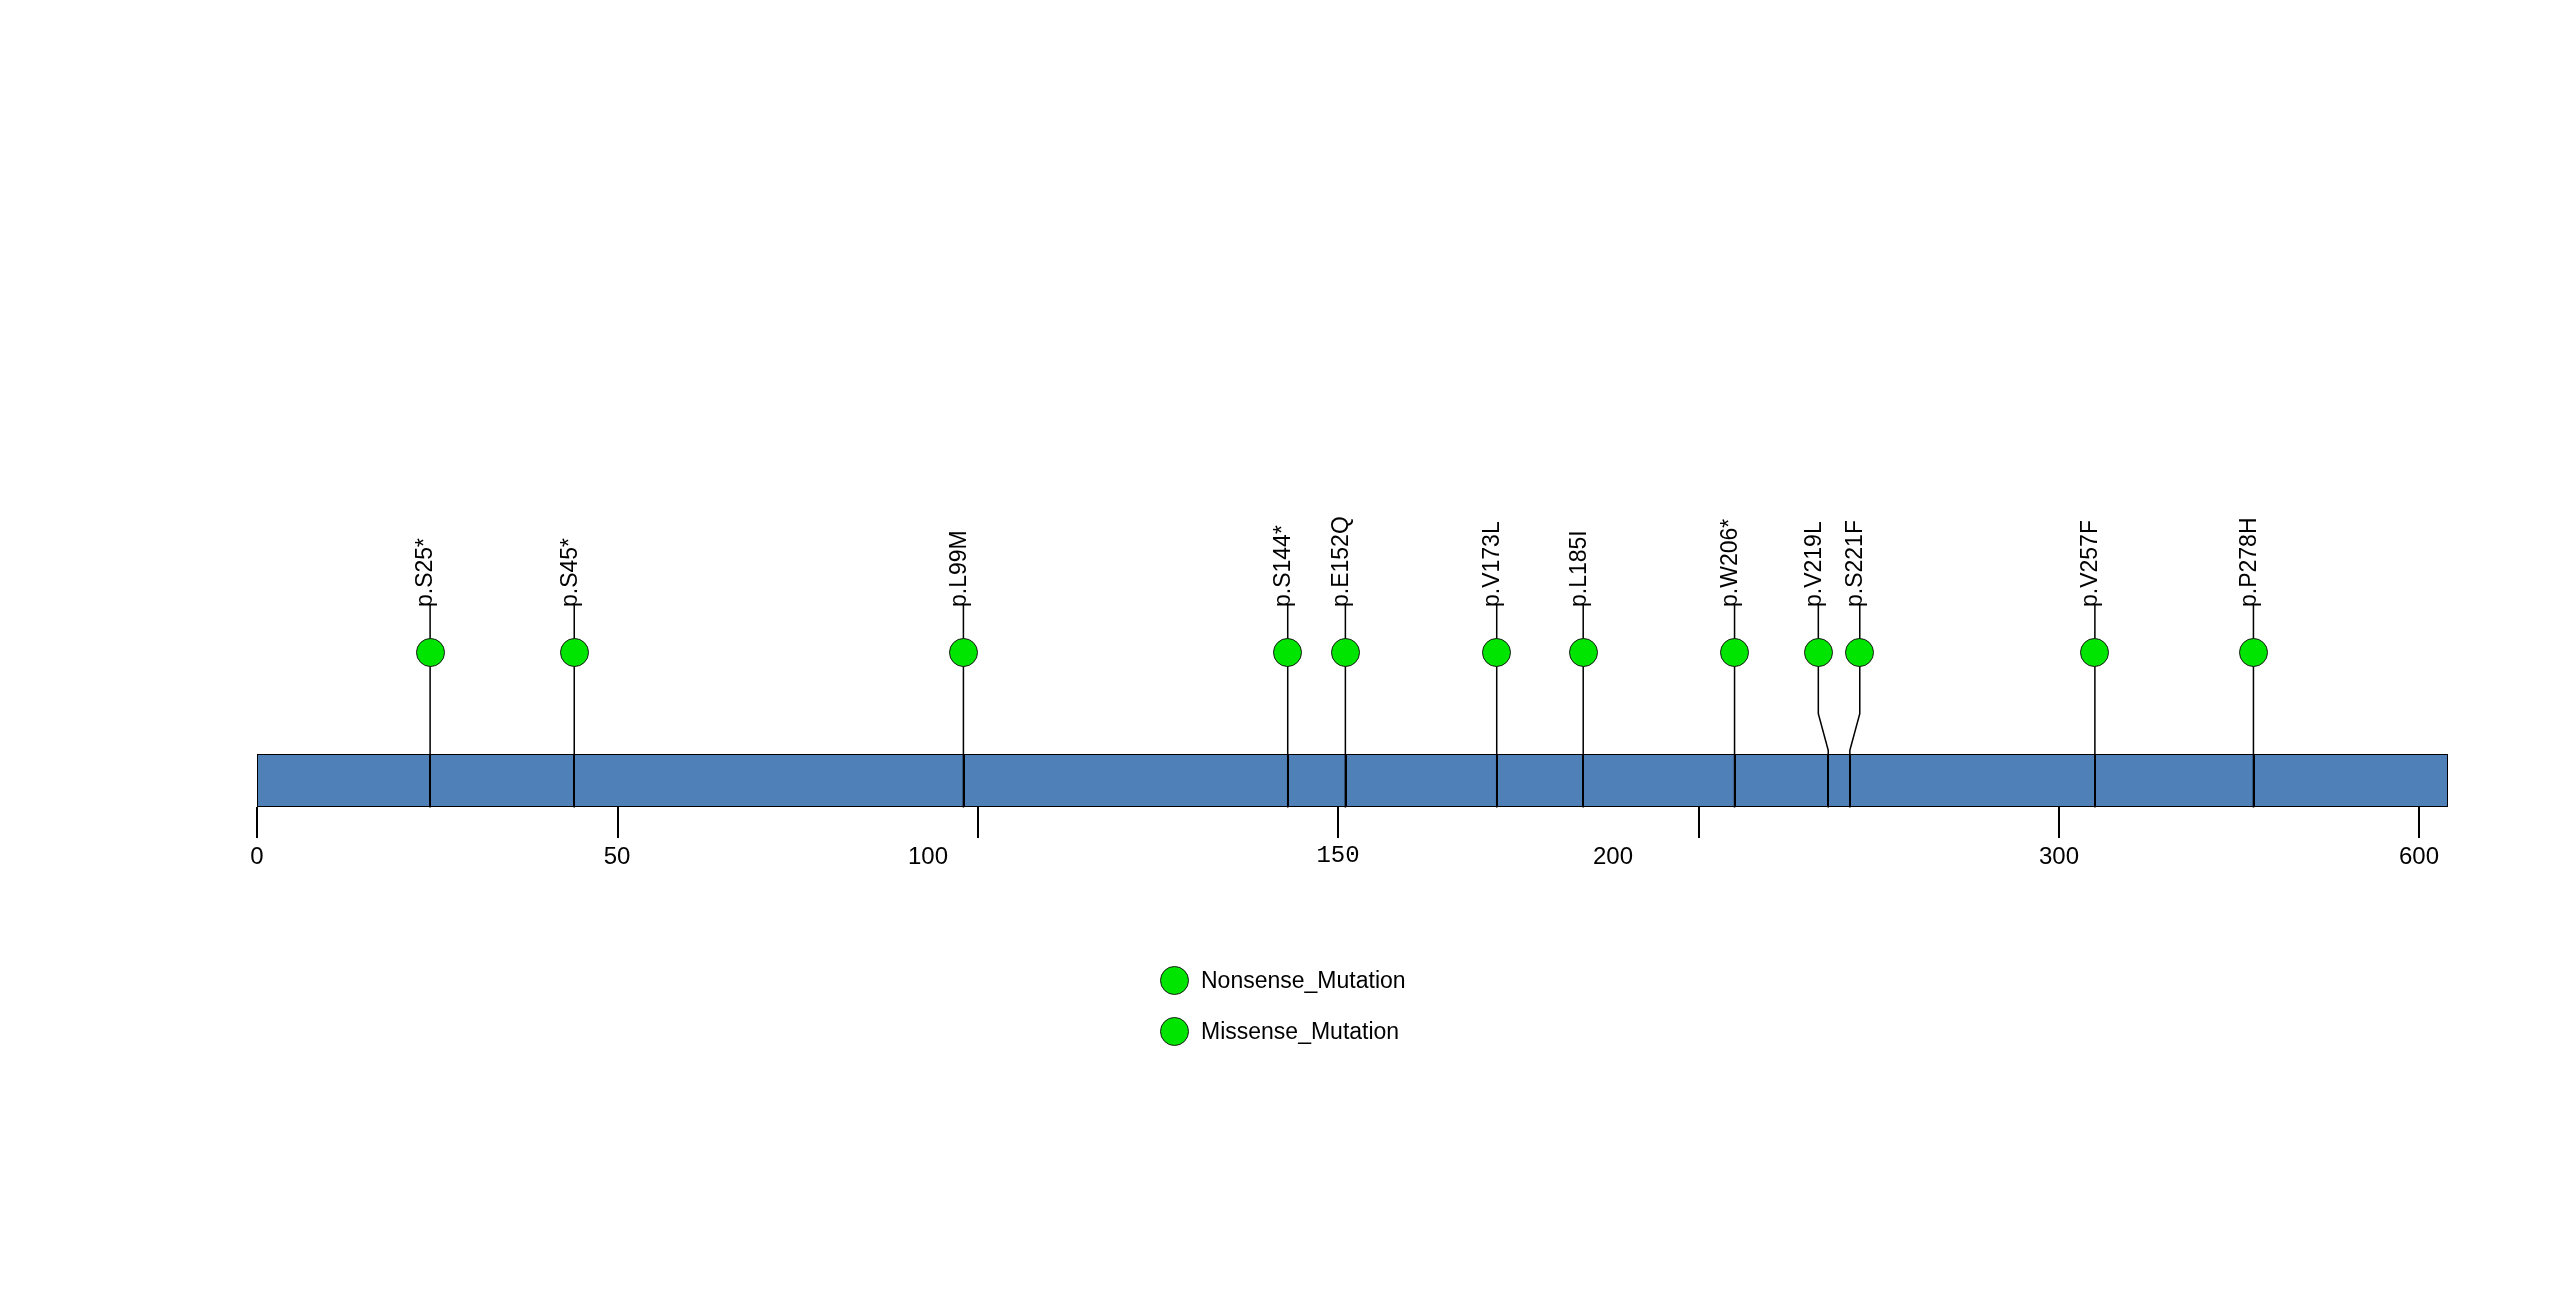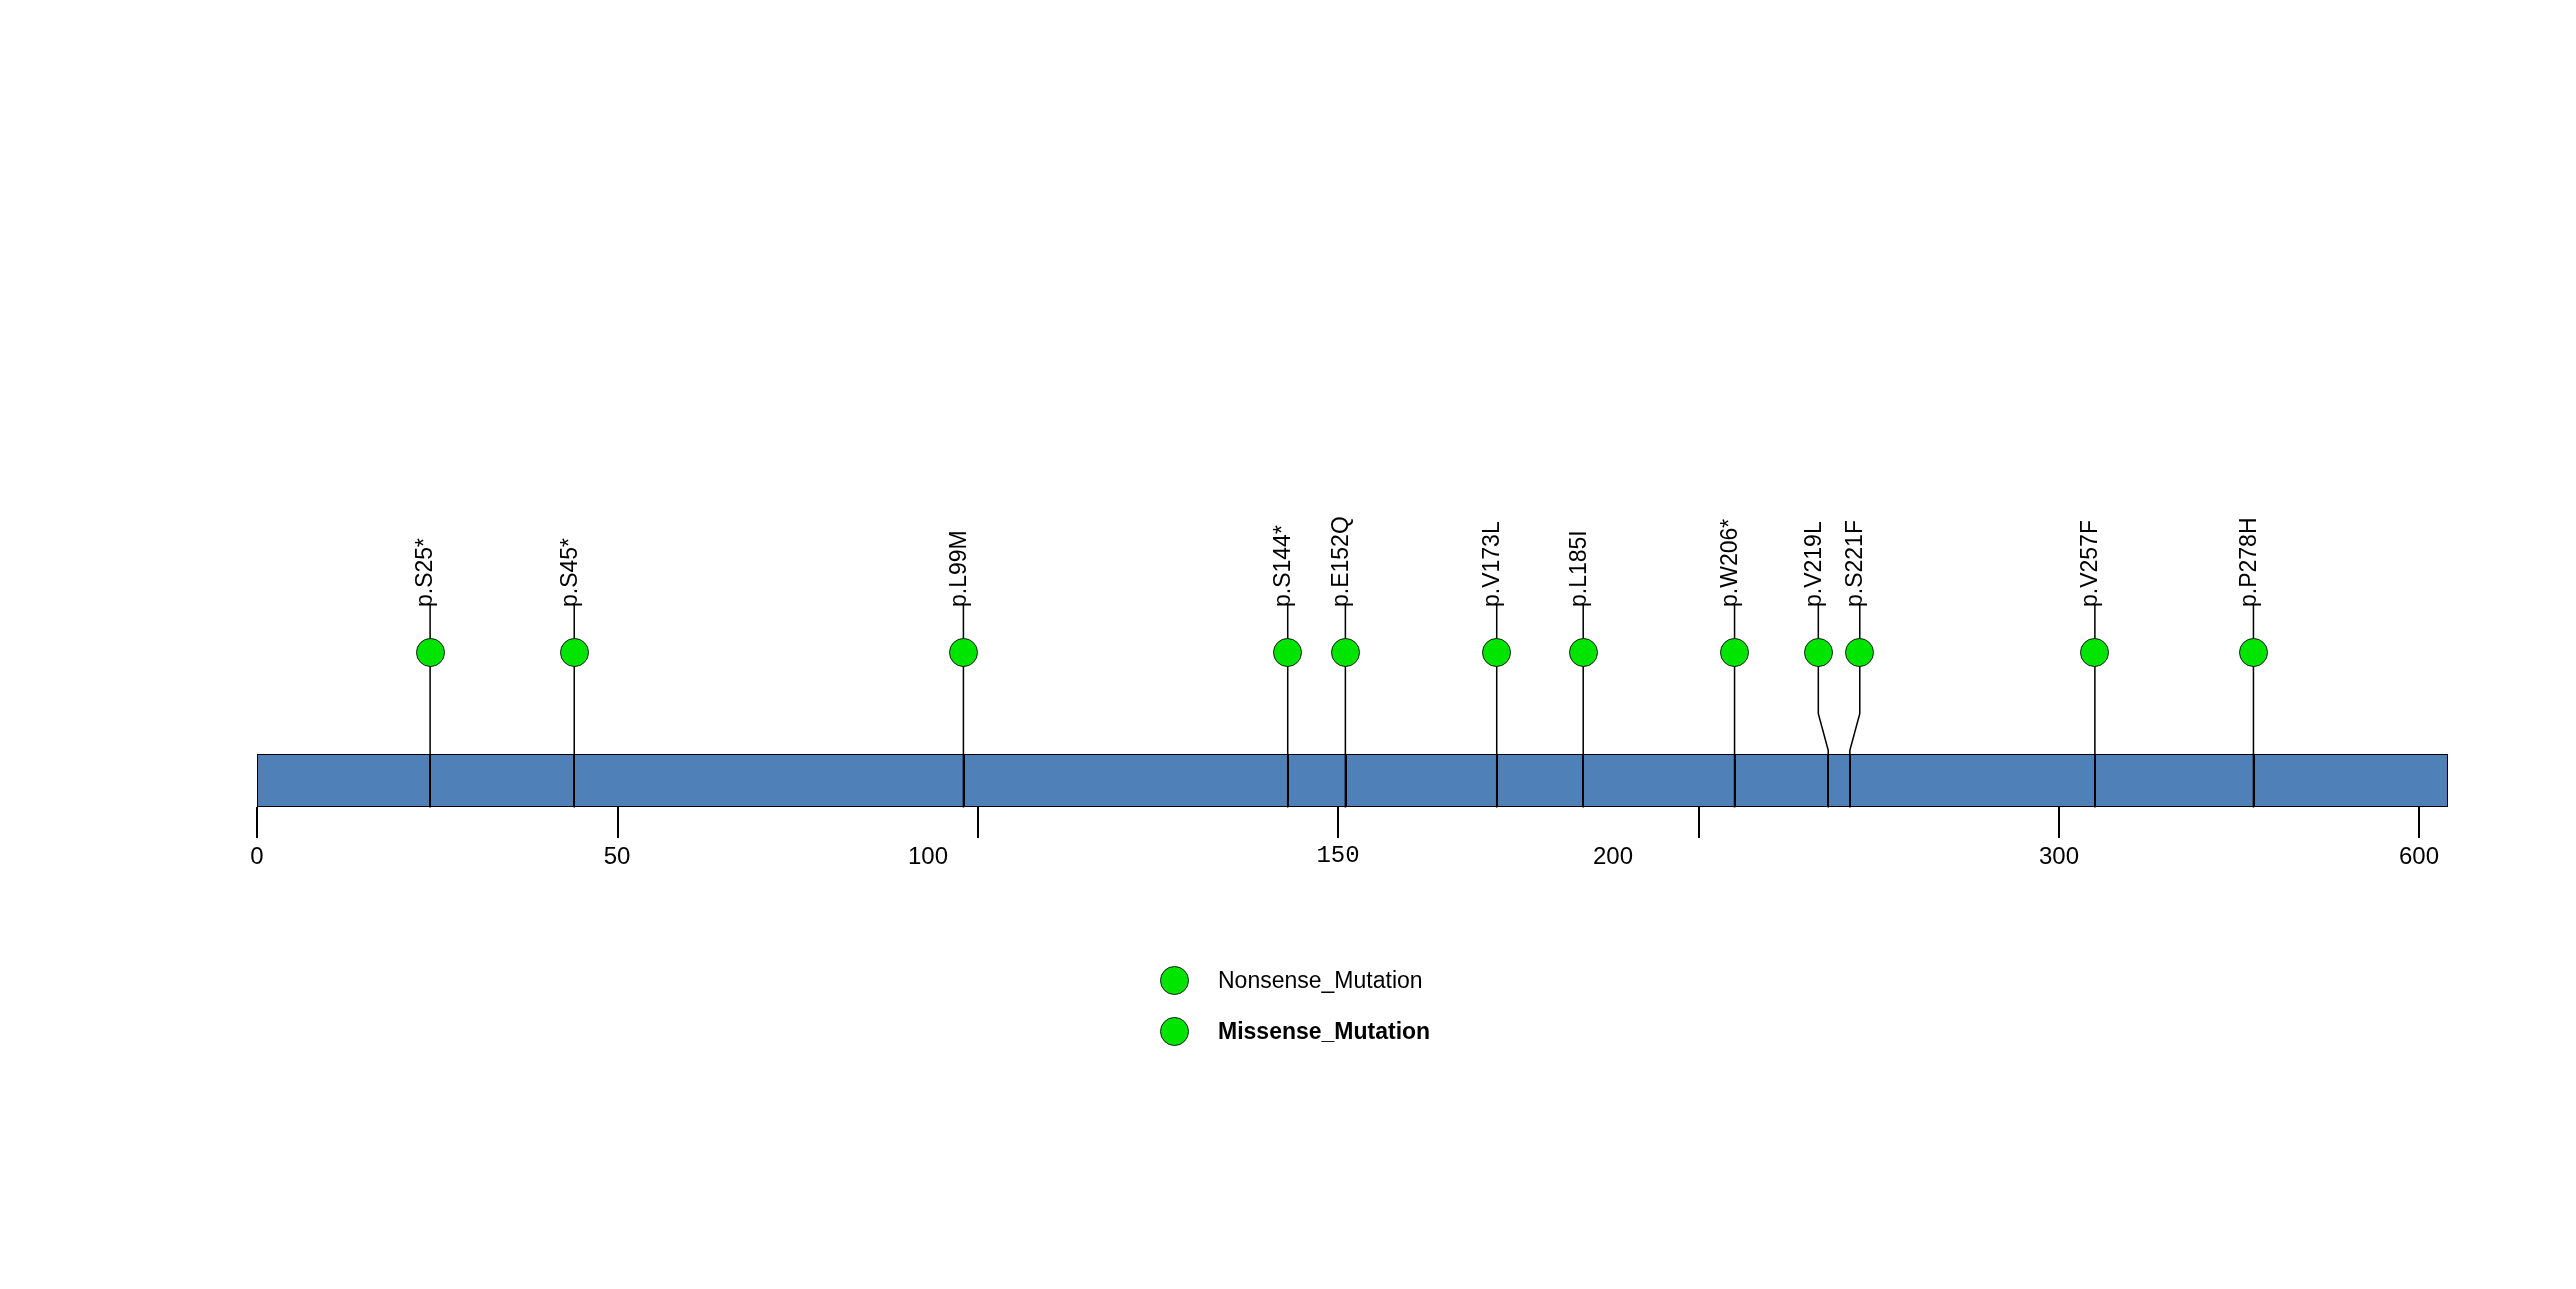--- a/index.html
+++ b/index.html
@@ -45,21 +45,21 @@
     white-space:nowrap;
   }
 
   .legend{position:absolute;}
   .legend-row{position:absolute;display:flex;align-items:center;}
   .legend-dot{
     width:29px;height:29px;border-radius:50%;
     border:1.1px solid #1a1a1a;box-sizing:border-box;
   }
   .legend-text{
-    margin-left:29px;
+    margin-left:12px;
     font-size:23px;
     color:#000000;
     white-space:nowrap;
   }
 </style>
 </head>
 <body>
 
 <div id="plot">
 
@@ -161,20 +161,20 @@
       <div class="tick-label" style="left: 2059px; top: 842px;">300</div>
       <div class="tick" style="left: 2418px; top: 807px; height: 30.5px;"></div>
       <div class="tick-label" style="left: 2419px; top: 842px;">600</div>
     </div>
 
   <div class="legend" id="legend">
       <div class="legend-row" style="left: 1160px; top: 966px;">
         <div class="legend-dot" style="background: rgb(0, 229, 0);"></div>
         <span class="legend-text">Nonsense_Mutation</span>
       </div>
-      <div class="legend-row" style="left: 1160px; top: 1017px; font-weight: bold;">
+      <div class="legend-row" style="left: 1160px; top: 1017px;">
         <div class="legend-dot" style="background: rgb(0, 229, 0);"></div>
         <span class="legend-text">Missense_Mutation</span>
       </div>
     </div>
 
 </div>
 
 
 </body></html>

